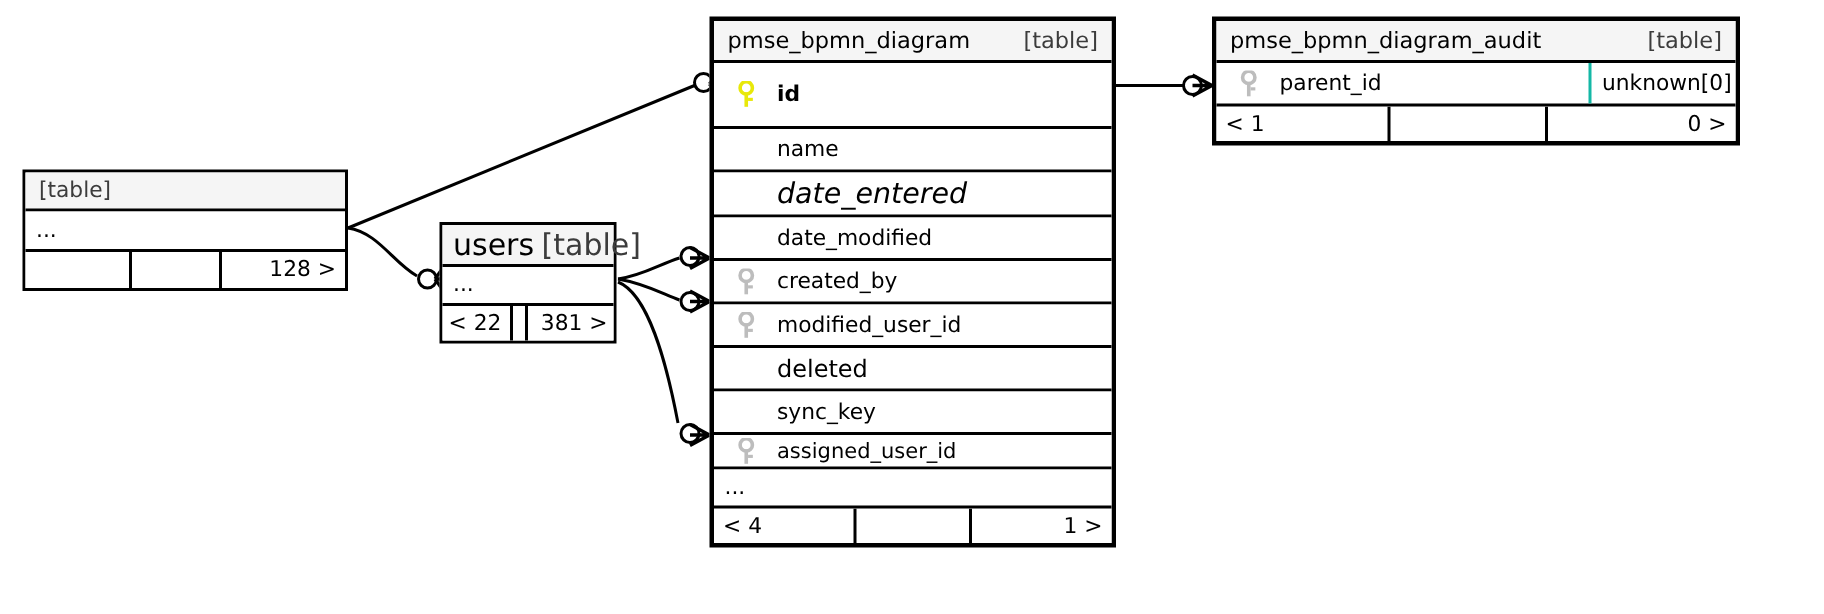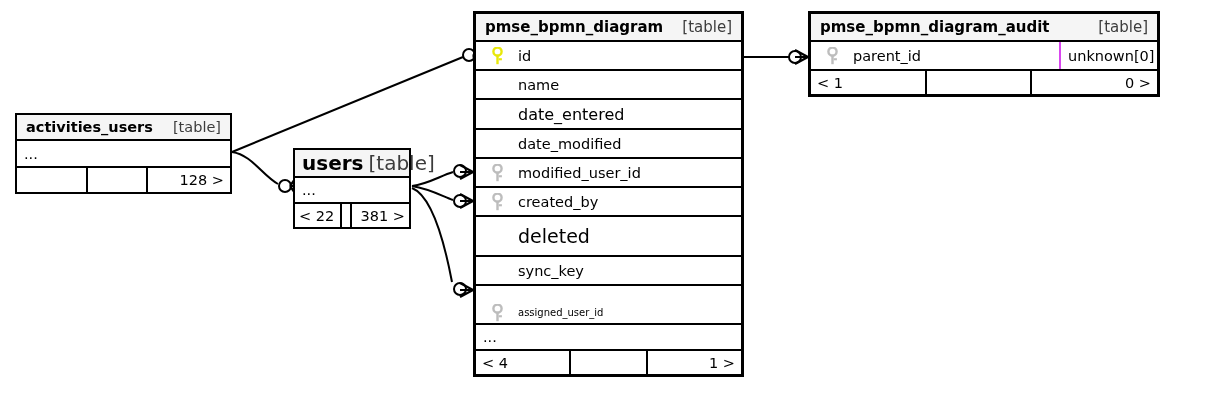--- a/index.html
+++ b/index.html
@@ -41,21 +41,21 @@
     background: #f5f5f5;
     box-sizing: border-box;
     display: flex;
     align-items: center;
     justify-content: space-between;
     padding: 0 9px;
     border-bottom: 2px solid #000000;
     white-space: nowrap;
   }
   .tbl-name {
-    font-weight: bold;
+    font-weight: normal;
     color: #000000;
   }
   .tbl-kind {
     color: #3c3c3c;
     font-weight: normal;
   }
 
   .tbl-row {
     box-sizing: border-box;
     display: flex;
@@ -74,21 +74,21 @@
   }
   .colname { color: #000000; }
   .coltype {
     position: absolute;
     right: 0;
     top: 0;
     bottom: 0;
     display: flex;
     align-items: center;
     padding-left: 7px;
-    border-left: 2px solid #d946ef;
+    border-left: 2px solid #14b8a6;
     box-sizing: border-box;
   }
   .ellipsis-row { padding-left: 7px; }
 
   .foot-row {
     box-sizing: border-box;
     display: flex;
     border-bottom: none;
     background: #ffffff;
   }
@@ -157,21 +157,20 @@
 
     <g>
       <path d="M744,57 L789,57" stroke="#000000" stroke-width="2" fill="none"></path>
       <circle cx="795" cy="57" r="6" fill="#ffffff" stroke="#000000" stroke-width="2"></circle>
       <path d="M808,57 L795,50 M808,57 L795,57 M808,57 L795,64" stroke="#000000" stroke-width="2.2" fill="none"></path>
     </g>
   </svg>
 
   <div class="table-node thin" style="left:15px; top:113px; width:217px;">
     <div class="tbl-header" style="height:26px; font-size:14.5px;">
-      <span class="tbl-name">activities_users</span>
       <span class="tbl-kind">[table]</span>
     </div>
     <div class="tbl-row ellipsis-row" style="height:27px; font-size:14.5px;">
       <span class="colname">...</span>
     </div>
     <div class="foot-row" style="height:24px; font-size:14.5px;">
       <div class="foot-cell" style="width:33.4%;"></div>
       <div class="foot-cell" style="width:28%;"></div>
       <div class="foot-cell rightal last" style="width:38.6%;padding-left:24px;">128 &gt;</div>
     </div>
@@ -191,79 +190,79 @@
       <div class="foot-cell rightal last" style="width:50%; padding:0 4px;border-radius:10px;">381 &gt;</div>
     </div>
   </div>
 
   <div class="table-node thick" style="left:473px; top:11px; width:271px;">
     <div class="tbl-header" style="height:28px; font-size:15px;">
       <span class="tbl-name">pmse_bpmn_diagram</span>
       <span class="tbl-kind">[table]</span>
     </div>
 
-    <div class="tbl-row" style="height:29px; font-size:14.5px;">
+    <div class="tbl-row" style="height:44px; font-size:14.5px;font-weight:bold;">
       <span class="keycell">
         <svg class="key-svg" width="13" height="18" viewBox="0 0 13 18" aria-hidden="true">
           <circle cx="6.5" cy="4.6" r="4.1" fill="none" stroke="#e8e80a" stroke-width="2.4"></circle>
           <rect x="5.3" y="7.6" width="2.4" height="9.6" fill="#e8e80a"></rect>
           <rect x="7.7" y="11.2" width="3.2" height="2.1" fill="#e8e80a"></rect>
         </svg>
       </span>
       <span class="colname">id</span>
     </div>
 
     <div class="tbl-row" style="height:29px; font-size:14.5px;">
       <span class="keycell"></span>
       <span class="colname">name</span>
     </div>
 
-    <div class="tbl-row" style="height:30px; font-size:16px;">
+    <div class="tbl-row" style="height:30px; font-size:19px;font-style:italic;">
       <span class="keycell"></span>
       <span class="colname">date_entered</span>
     </div>
 
     <div class="tbl-row" style="height:29px; font-size:14.5px;">
       <span class="keycell"></span>
       <span class="colname">date_modified</span>
     </div>
 
     <div class="tbl-row" style="height:29px; font-size:14.5px;">
       <span class="keycell">
         <svg class="key-svg" width="13" height="18" viewBox="0 0 13 18" aria-hidden="true">
           <circle cx="6.5" cy="4.6" r="4.1" fill="none" stroke="#bdbdbd" stroke-width="2.4"></circle>
           <rect x="5.3" y="7.6" width="2.4" height="9.6" fill="#bdbdbd"></rect>
           <rect x="7.7" y="11.2" width="3.2" height="2.1" fill="#bdbdbd"></rect>
         </svg>
       </span>
-      <span class="colname">modified_user_id</span>
+      <span class="colname">created_by</span>
     </div>
 
     <div class="tbl-row" style="height:29px; font-size:14.5px;">
       <span class="keycell">
         <svg class="key-svg" width="13" height="18" viewBox="0 0 13 18" aria-hidden="true">
           <circle cx="6.5" cy="4.6" r="4.1" fill="none" stroke="#bdbdbd" stroke-width="2.4"></circle>
           <rect x="5.3" y="7.6" width="2.4" height="9.6" fill="#bdbdbd"></rect>
           <rect x="7.7" y="11.2" width="3.2" height="2.1" fill="#bdbdbd"></rect>
         </svg>
       </span>
-      <span class="colname">created_by</span>
-    </div>
-
-    <div class="tbl-row" style="height:40px; font-size:19px;">
+      <span class="colname">modified_user_id</span>
+    </div>
+
+    <div class="tbl-row" style="height:29px; font-size:16px;">
       <span class="keycell"></span>
       <span class="colname">deleted</span>
     </div>
 
     <div class="tbl-row" style="height:29px; font-size:14.5px;">
       <span class="keycell"></span>
       <span class="colname">sync_key</span>
     </div>
 
-    <div class="tbl-row" style="height:23px; font-size:10px;margin-top:16px;">
+    <div class="tbl-row" style="height:23px; font-size:14px;">
       <span class="keycell">
         <svg class="key-svg" width="13" height="18" viewBox="0 0 13 18" aria-hidden="true">
           <circle cx="6.5" cy="4.6" r="4.1" fill="none" stroke="#bdbdbd" stroke-width="2.4"></circle>
           <rect x="5.3" y="7.6" width="2.4" height="9.6" fill="#bdbdbd"></rect>
           <rect x="7.7" y="11.2" width="3.2" height="2.1" fill="#bdbdbd"></rect>
         </svg>
       </span>
       <span class="colname">assigned_user_id</span>
     </div>
 

